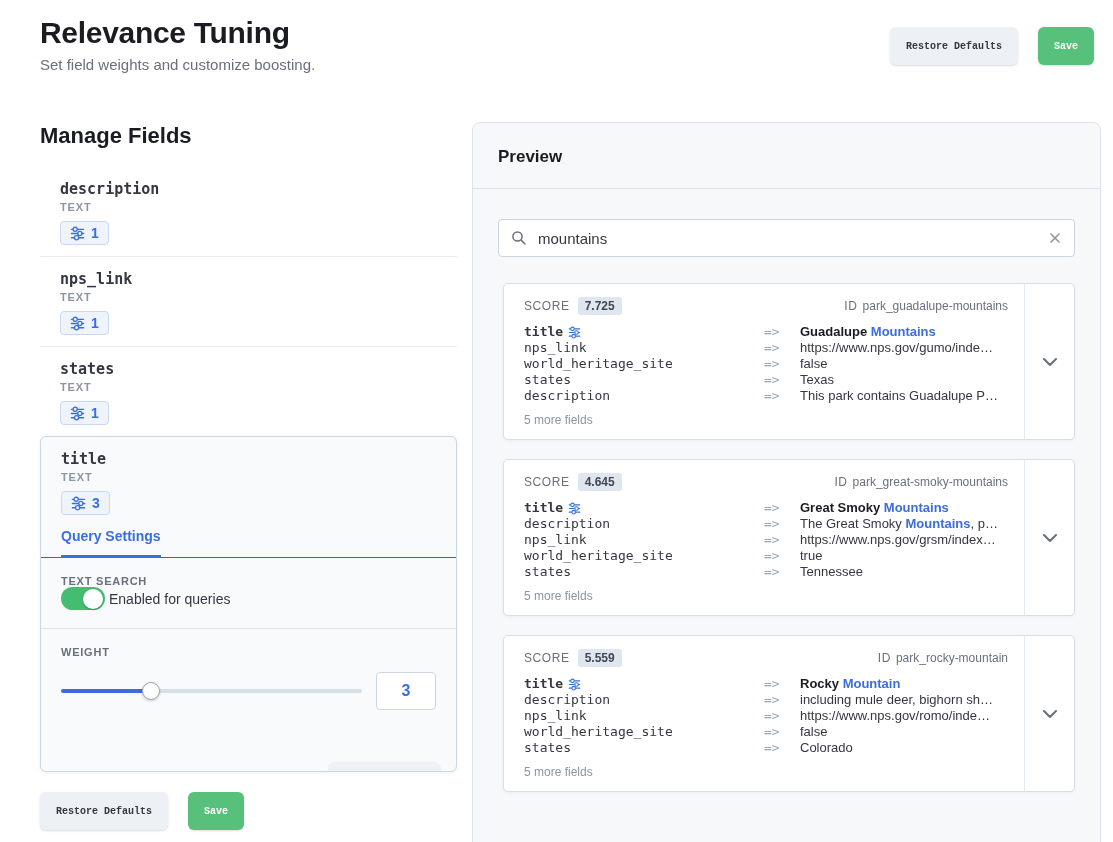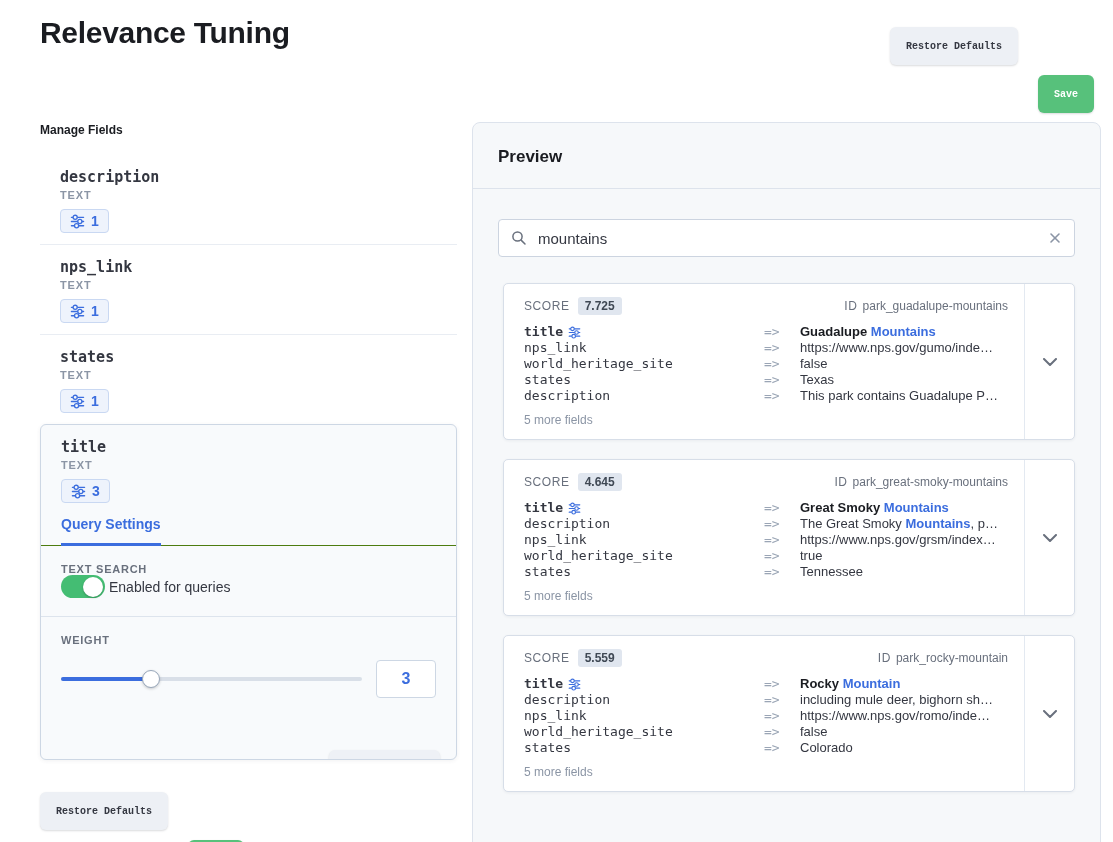--- a/index.html
+++ b/index.html
@@ -8,25 +8,25 @@
   .page { position: relative; width: 1113px; height: 842px; overflow: hidden; background: #fff; color: #343741; }
 
   
   .page-header { position: absolute; left: 40px; right: 19px; top: 16px; display: flex; justify-content: space-between; align-items: flex-start; }
   h1 { font-size: 30px; font-weight: 600; color: #1a1c21; letter-spacing: -0.3px; }
   .subtitle { font-size: 15px; color: #69707d; margin-top: 6px; }
   .header-actions, .footer-actions { display: flex; gap: 20px; }
   .header-actions { padding-top: 11px; }
   .btn { height: 38px; padding: 0 16px; border: none; border-radius: 6px; font-size: 10px; font-weight: 600; font-family: Liberation Mono, monospace; cursor: pointer; box-shadow: 0 1px 2px rgba(52,55,65,.18); }
   .btn-gray { background: #edf0f5; color: #343741; }
-  .btn-green { background: #57c17b; color: #fff; margin-top: 48px; }
+  .btn-green { background: #57c17b; color: #fff; }
 
   
   .left-col { position: absolute; left: 40px; top: 117px; width: 417px; }
-  .left-heading { font-size: 12px; font-weight: 600; color: #1a1c21; margin: 6px 0 18px; }
+  .left-heading { font-size: 22px; font-weight: 600; color: #1a1c21; margin: 6px 0 18px; }
   .field-row { padding: 13px 20px 11px; border-bottom: 1px solid #e9edf3; cursor: pointer; }
   .field-row.last { border-bottom: none; }
   .field-name { font-size: 15px; font-weight: 700; color: #343741; }
   .field-type { font-size: 11px; font-weight: 600; letter-spacing: .08em; color: #8b95a5; margin-top: 3px; }
   .weight-badge { display: inline-flex; align-items: center; gap: 6px; margin-top: 8px; padding: 3px 9px; background: #eef3fc; border: 1px solid #c9d8f2; border-radius: 4px; color: #3b6dde; font-size: 14px; font-weight: 700; }
   .sliders-svg { width: 15px; height: 15px; color: #3b6dde; display: block; }
 
   
   .title-panel { position: relative; border: 1px solid #cdd7e4; border-radius: 6px; background: #f8fafc; height: 336px; overflow: hidden; box-shadow: 0 1px 4px rgba(52,55,65,.07); }
   .tp-head { padding: 13px 20px 0; }
@@ -78,20 +78,21 @@
   .expand-col { width: 50px; flex: none; border-left: 1px solid #e3e9f1; display: flex; align-items: center; justify-content: center; cursor: pointer; }
 </style>
 </head>
 <body>
 
 <div class="page">
 
   <header class="page-header">
     <div>
       <h1>Relevance Tuning</h1>
+      <p class="subtitle">Set field weights and customize boosting.</p>
     </div>
     <div class="header-actions">
       <button class="btn btn-gray">Restore Defaults</button>
       <button class="btn btn-green">Save</button>
     </div>
   </header>
 
   <div class="left-col">
     <div class="left-heading">Manage Fields</div>
 

